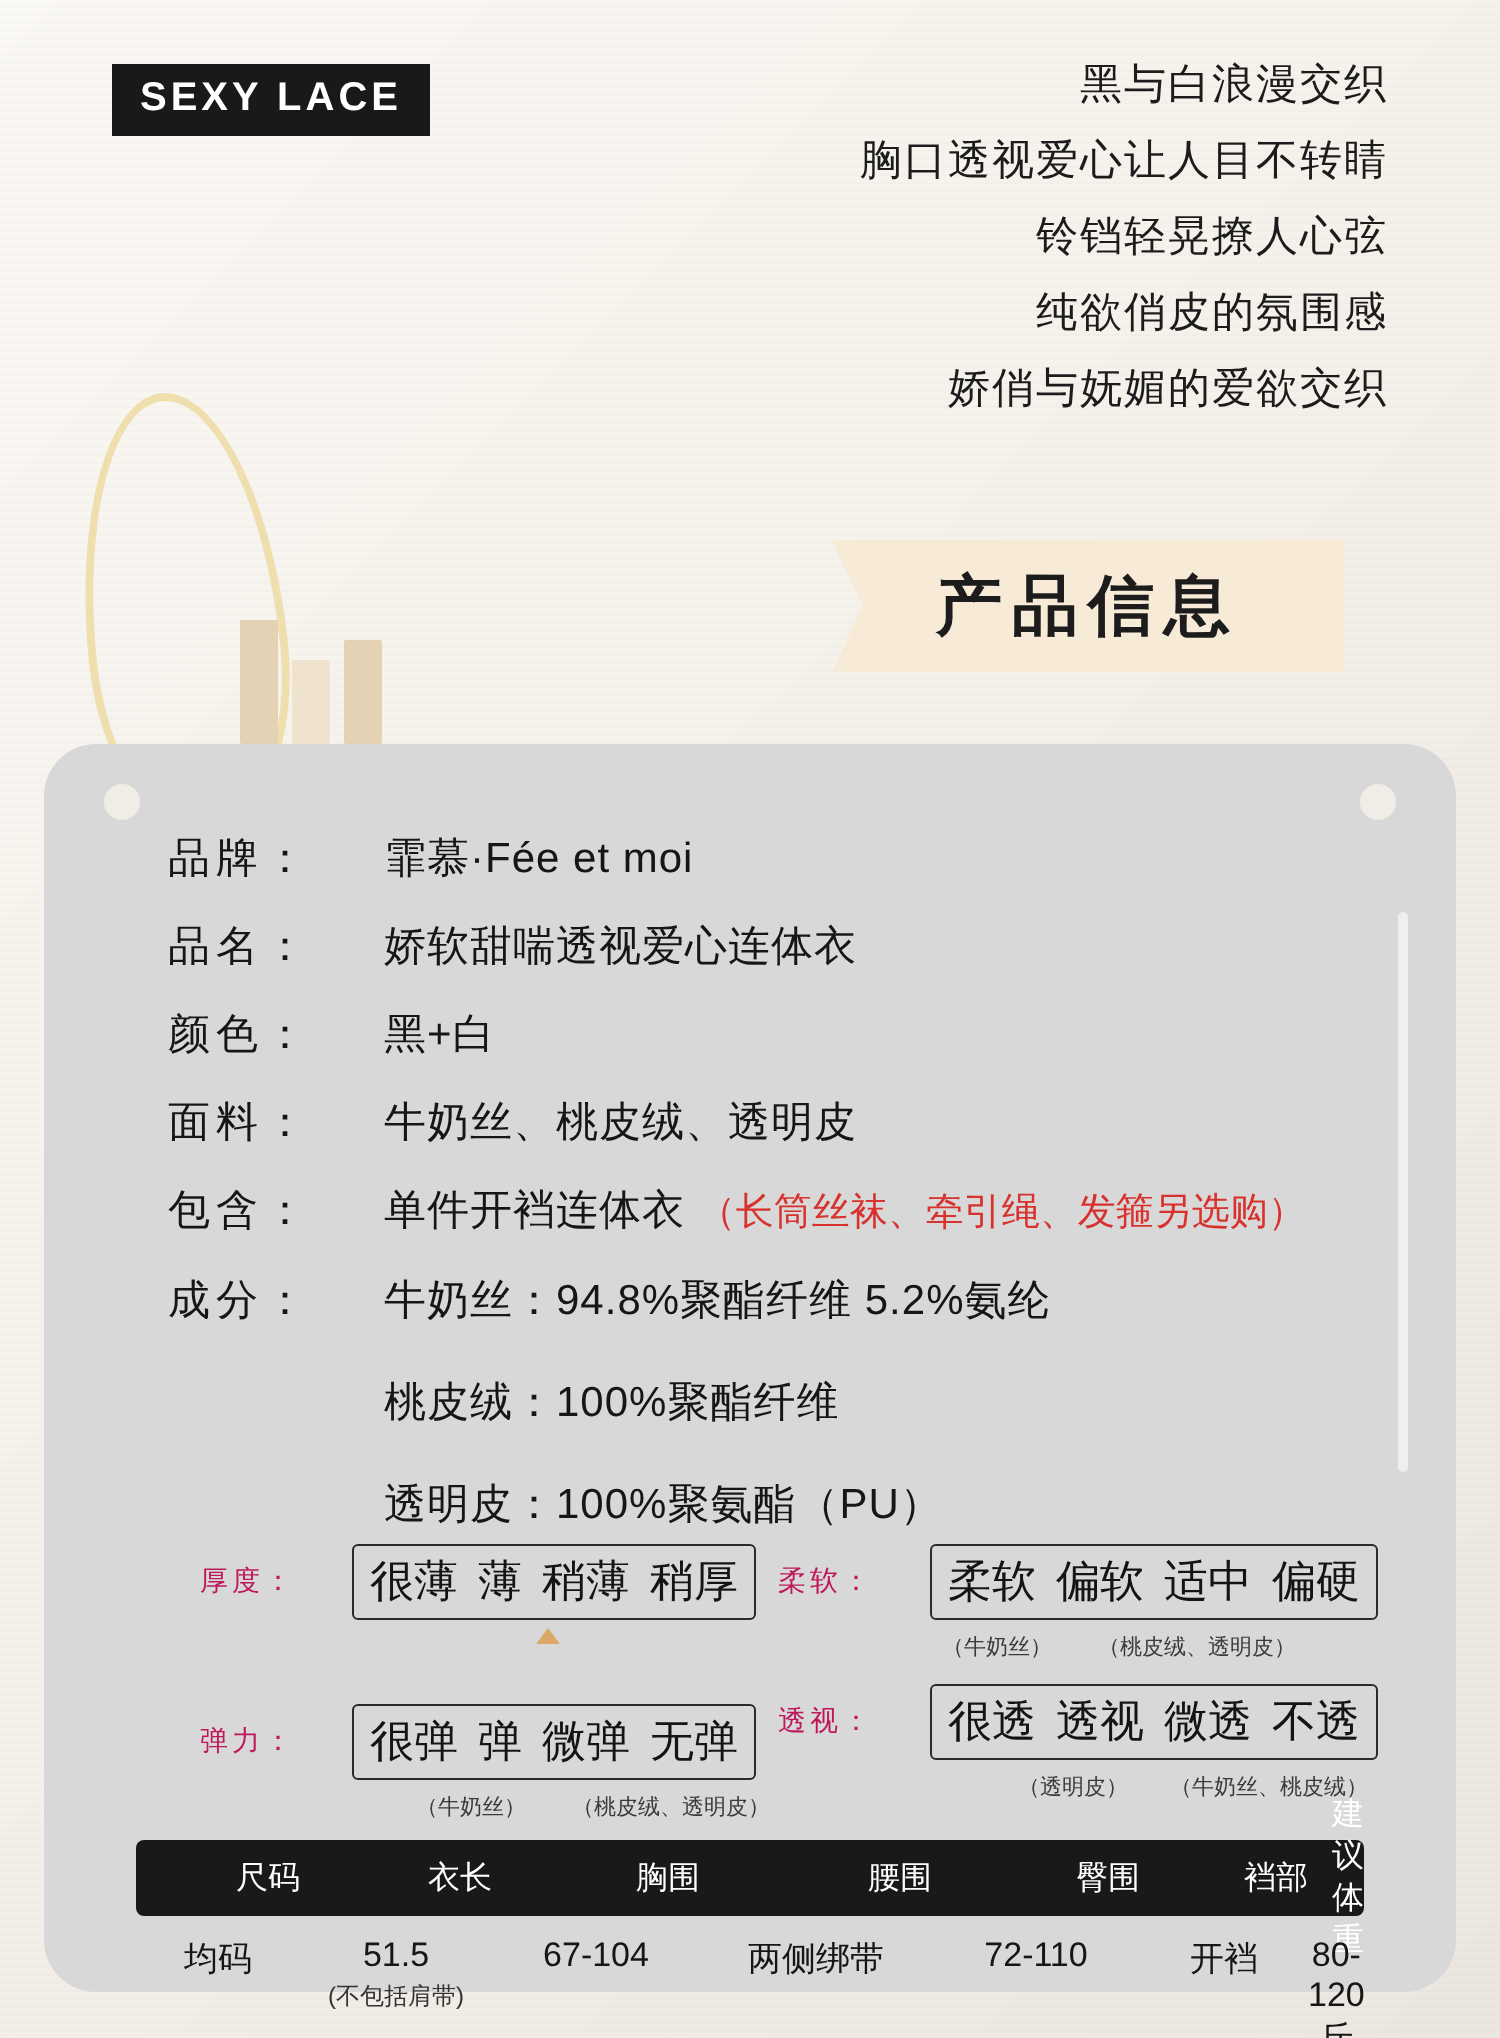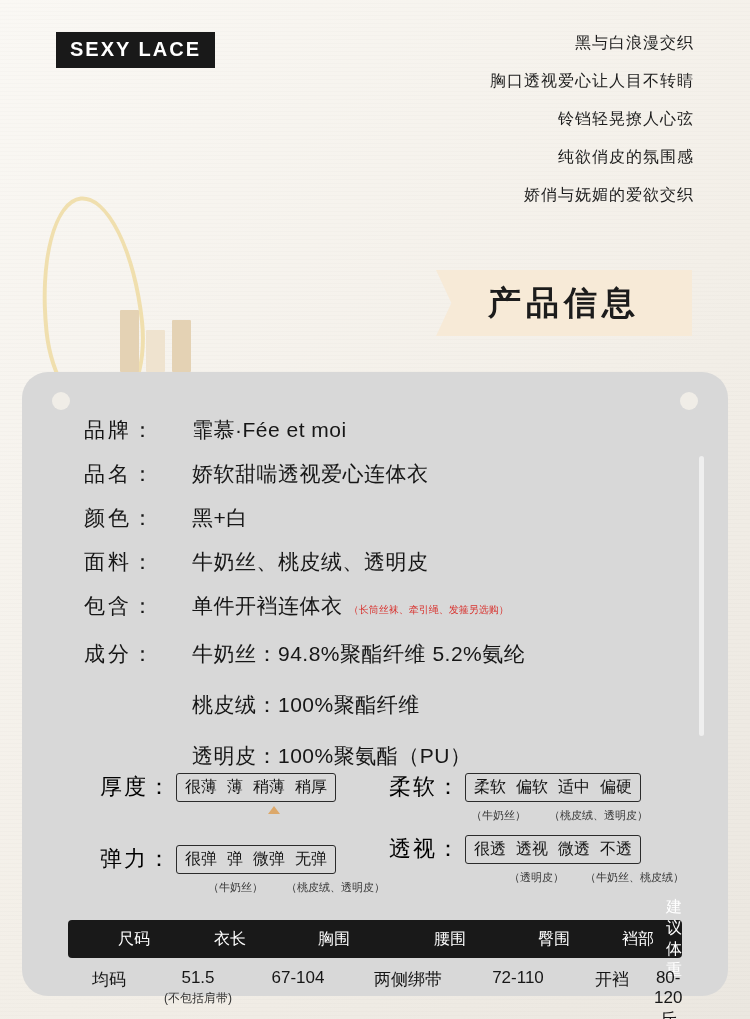--- a/index.html
+++ b/index.html
@@ -21,41 +21,41 @@
     font-size:20px;font-weight:bold;letter-spacing:2px;
     padding:6px 14px 7px 14px;
     font-family:"Liberation Sans",sans-serif;
   }
   
   .headlines{
     position:absolute;right:56px;top:24px;
     text-align:right;color:#1c1c1c;
   }
   .headlines div{
-    font-size:16px;line-height:38px;letter-spacing:1px;font-weight:500;
+    font-size:21px;line-height:38px;letter-spacing:1px;font-weight:500;
   }
   
   .loop{
     position:absolute;left:42px;top:196px;width:92px;height:210px;
     border:4px solid #f0dfae;border-radius:50% 50% 46% 46%/60% 60% 40% 40%;
     transform:rotate(-6deg);
   }
   .loop:after{
     content:"";position:absolute;left:34px;top:176px;width:4px;height:40px;
     background:#f0dfae;transform:rotate(6deg);
   }
   .bars{position:absolute;left:120px;top:310px;display:flex;align-items:flex-end;gap:7px;}
   .bars i{display:block;width:19px;background:#e8d9c0;border-radius:1px;}
   .bars i:nth-child(1){height:62px;background:#e4d2b4;}
   .bars i:nth-child(2){height:42px;background:#efe3cf;}
   .bars i:nth-child(3){height:52px;background:#e4d2b4;}
 
   
   .ribbon{
-    position:absolute;left:436px;top:270px;width:256px;height:66px;
+    position:absolute;left:416px;top:270px;width:256px;height:66px;
     background:#f7ead7;
     clip-path:polygon(0 0,100% 0,100% 100%,0 100%,6% 50%);
   }
   .ribbon:before{
     content:"";position:absolute;left:-16px;top:8px;width:22px;height:50px;
     background:#eadcc4;clip-path:polygon(0 0,100% 12%,100% 88%,0 100%);
   }
   .ribbon-text{
     position:absolute;left:0;top:0;right:0;bottom:0;
     display:flex;align-items:center;justify-content:center;
@@ -74,32 +74,32 @@
   .punch.r{right:30px;top:20px;}
   .scrollbar{
     position:absolute;right:24px;top:84px;width:5px;height:280px;
     background:#efefef;border-radius:3px;
   }
 
   .spec{position:absolute;left:62px;top:44px;right:40px;}
   .spec-row{display:flex;align-items:flex-start;margin-bottom:16px;font-size:21px;color:#161616;line-height:28px;}
   .spec-label{width:108px;flex:0 0 108px;letter-spacing:3px;}
   .spec-val{flex:1;letter-spacing:0.5px;}
-  .note-red{color:#d8322e;font-size:10px;letter-spacing:0;}
+  .note-red{color:#d8322e;font-size:19px;letter-spacing:0;}
   .sub-line{display:block;margin-top:23px;}
 
   
   .attrs{position:absolute;left:78px;top:400px;right:50px;}
   .attr-grid{display:flex;gap:0;}
   .attr-col{width:50%;}
   .attr-row{display:flex;align-items:center;margin-bottom:4px;}
-  .attr-name{font-size:22px;letter-spacing:2px;color:#000000;width:76px;flex:0 0 76px;}
+  .attr-name{font-size:14px;letter-spacing:2px;color:#be185d;width:76px;flex:0 0 76px;}
   .attr-box{
     border:1.5px solid #2b2b2b;border-radius:3px;background:transparent;
-    padding:3px 8px;display:flex;gap:10px;font-size:16px;color:#141414;
+    padding:3px 8px;display:flex;gap:10px;font-size:22px;color:#141414;
   }
   .attr-box span{white-space:nowrap;}
   .markers{position:relative;height:12px;}
   .markers i{
     position:absolute;top:0;width:0;height:0;
     border-left:6px solid transparent;border-right:6px solid transparent;
     border-bottom:8px solid #dca86a;
   }
   .caps{position:relative;height:16px;}
   .caps span{position:absolute;top:0;font-size:11px;color:#3a3a3a;white-space:nowrap;}

